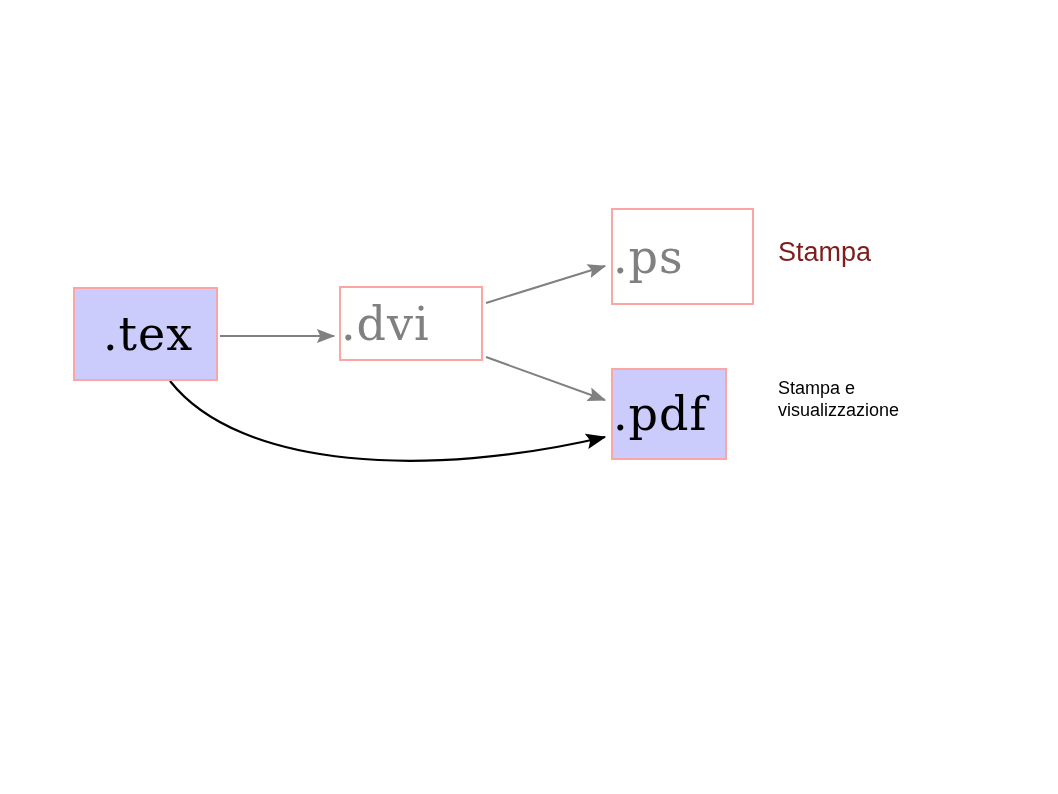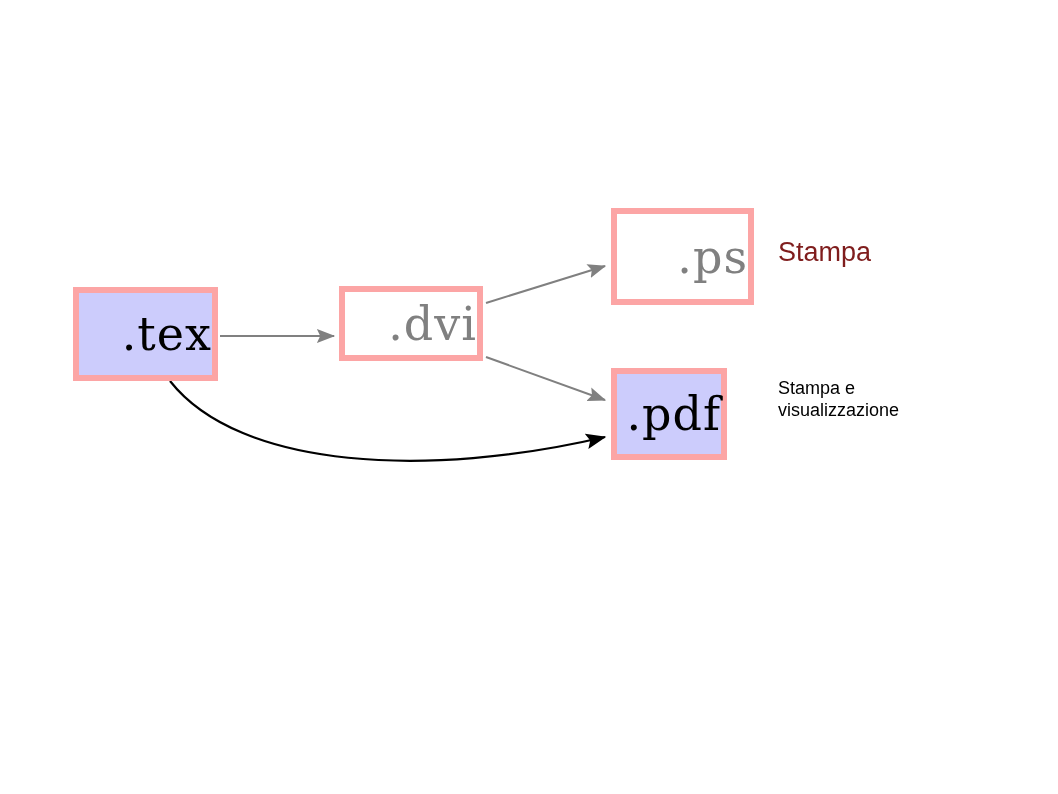--- a/index.html
+++ b/index.html
@@ -20,39 +20,40 @@
   #edges {
     position: absolute;
     left: 0;
     top: 0;
     width: 1058px;
     height: 794px;
   }
   .node {
     position: absolute;
     box-sizing: border-box;
-    border: 6px solid #fca5a5;
+    border: 2px solid #fca5a5;
     display: flex;
     align-items: center;
-    justify-content: flex-end;
+    justify-content: flex-start;
   }
   .node-label {
     font-family: "DejaVu Serif", serif;
     font-size: 46px;
     letter-spacing: 1px;
     line-height: 1;
     white-space: pre;
     user-select: none;
   }
   #node-tex {
     left: 73px;
     top: 287px;
     width: 145px;
     height: 94px;
     background: #ccccfc;
+    padding-left: 28px;
   }
   #node-tex .node-label { color: #000000; }
 
   #node-dvi {
     left: 339px;
     top: 286px;
     width: 144px;
     height: 75px;
     background: #ffffff;
   }

